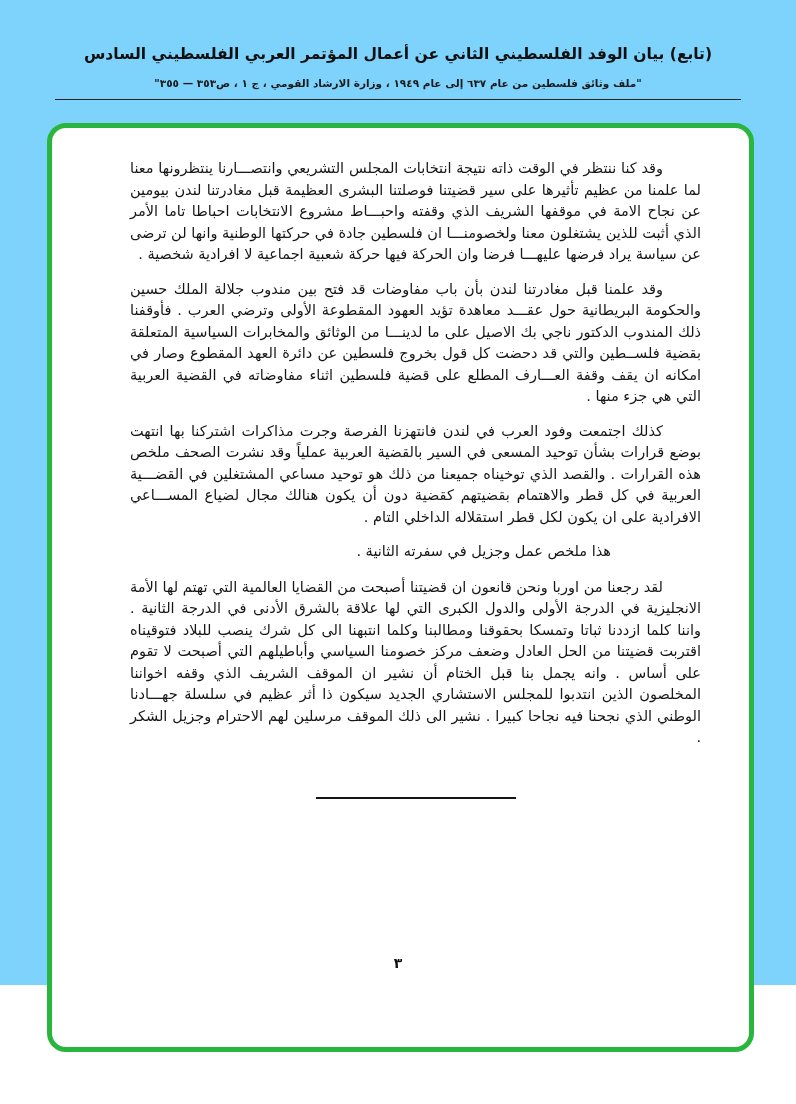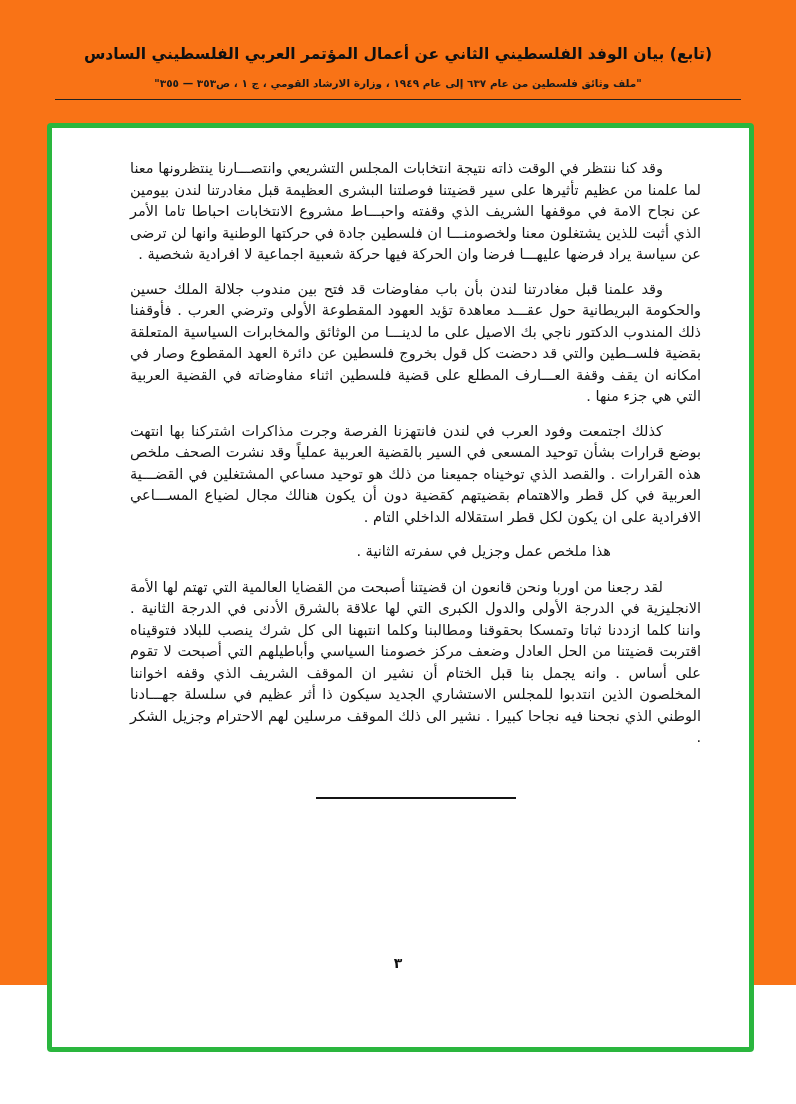--- a/index.html
+++ b/index.html
@@ -8,41 +8,41 @@
   html,body{margin:0;padding:0;}
   body{
     width:796px;height:1104px;
     background:#ffffff;
     font-family:"DejaVu Sans",sans-serif;
     color:#141414;
     position:relative;
     overflow:hidden;
   }
   .page{
-    position:relative;width:796px;height:985px;background:#f97316;
+    position:relative;width:796px;height:985px;background:#7dd3fc;
   }
   .doc-header{
     position:absolute;top:44px;left:55px;right:55px;
     text-align:center;direction:rtl;
   }
   .doc-title{
     font-size:15.5px;font-weight:bold;margin:0;line-height:1.4;
     color:#101010;
   }
   .doc-source{
     font-size:10.5px;font-weight:bold;margin-top:11px;color:#1a1a1a;
     letter-spacing:.2px;
   }
   .header-rule{
     margin-top:10px;border:0;border-top:1.6px solid #222;height:0;
   }
   .green-frame{
     position:absolute;left:47px;top:123px;width:707px;height:929px;
     border:5px solid var(--frame-green);
-    border-radius:4px;
+    border-radius:19px;
     box-sizing:border-box;
     background:#ffffff;
   }
   .body-text{
     position:absolute;top:30px;right:48px;left:78px;
     direction:rtl;text-align:justify;
     font-size:14.5px;line-height:21.5px;color:#161616;
   }
   .body-text p{
     margin:0 0 13px 0;

